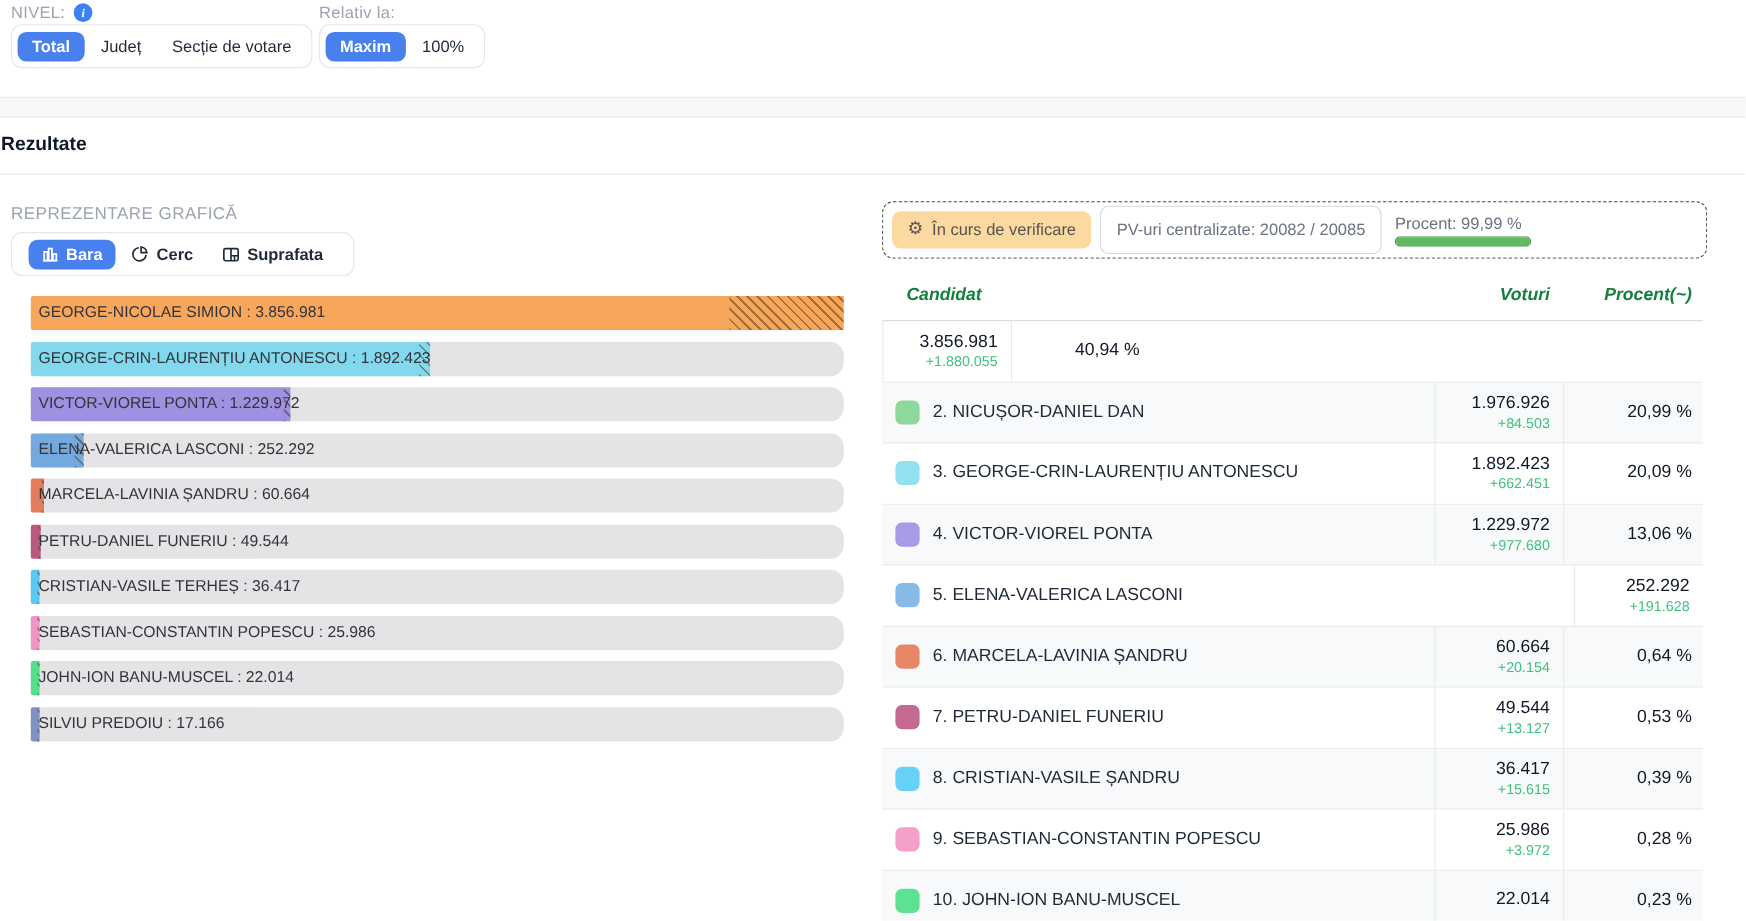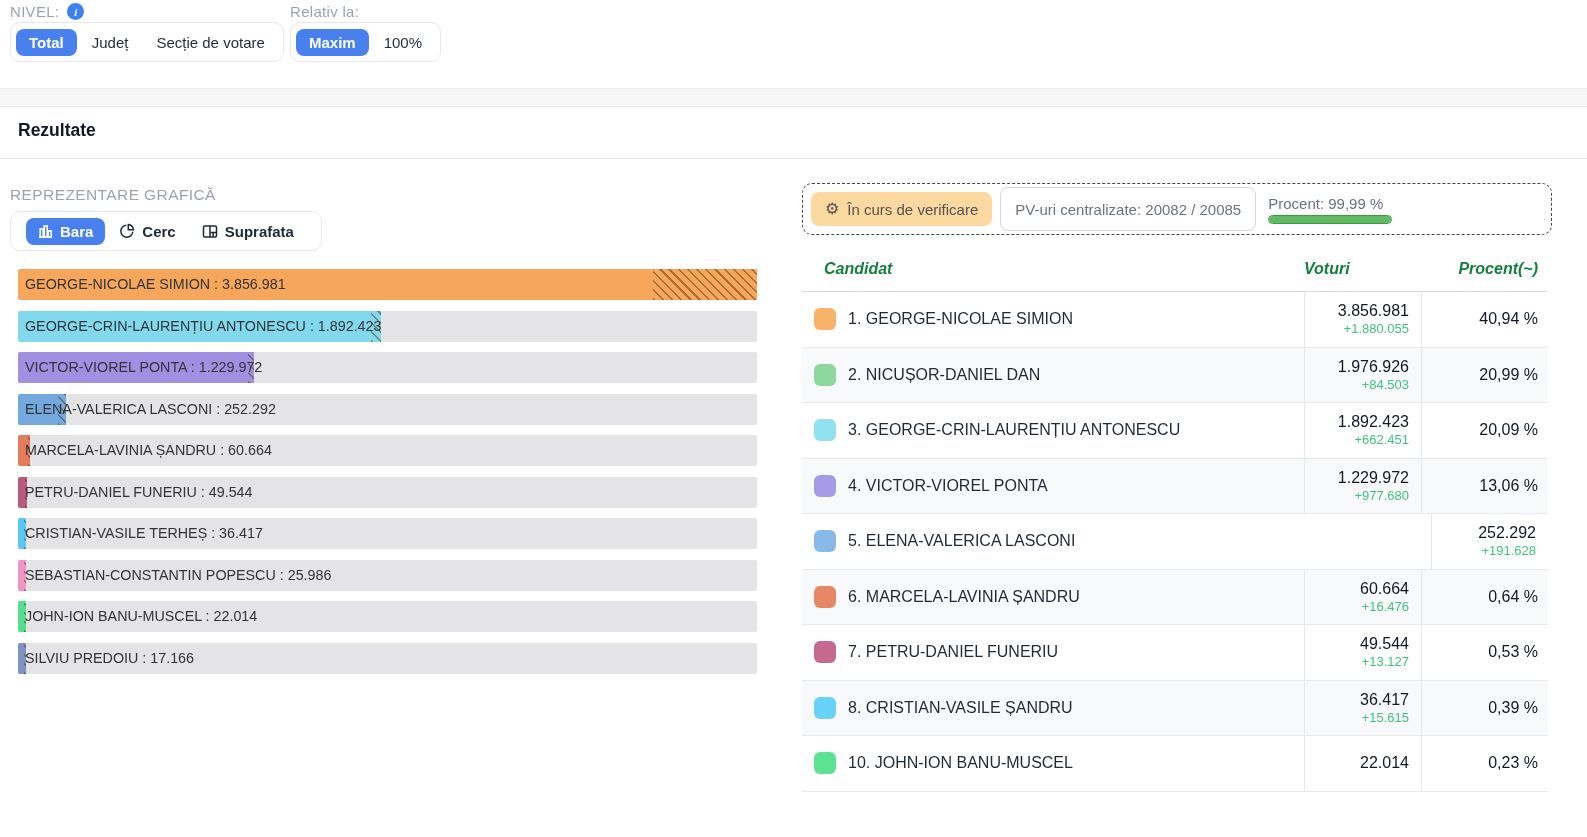--- a/index.html
+++ b/index.html
@@ -16,35 +16,35 @@
   .seg-group { position:absolute; top:22px; display:inline-flex; align-items:center; gap:2px;
                background:#fff; border:1px solid #e5e7eb; border-radius:10px; padding:5px; height:40px; }
   .g1 { left:10px; }
   .g2 { left:290px; }
   .seg-btn { border:none; background:transparent; font-family:inherit; font-size:15px; font-weight:500; color:#1f2937;
              padding:5px 13px; border-radius:8px; cursor:pointer; white-space:nowrap; }
   .seg-btn.selected { background:#4880ee; color:#fff; font-weight:600; }
 
   .band { position:absolute; left:0; top:88px; width:100%; height:19px; background:#f7f7f8;
           border-top:1px solid #ebecee; border-bottom:1px solid #ebecee; }
-  .page-title { position:absolute; left:18px; top:120px; font-size:17.5px; font-weight:700; color:#111827; }
+  .page-title { position:absolute; left:1px; top:120px; font-size:17.5px; font-weight:700; color:#111827; }
   .divider { position:absolute; left:0; top:158px; width:100%; border-top:1px solid #e5e7eb; }
 
   
   .left-panel { position:absolute; left:10px; top:186px; width:750px; }
   .rep-title { font-size:15.5px; color:#9ca3af; letter-spacing:.4px; }
   .mode-group { display:inline-flex; align-items:center; gap:2px; background:#fff; border:1px solid #e5e7eb;
                 border-radius:10px; padding:15px; height:40px; margin-top:7px; }
   .mode-btn { display:inline-flex; align-items:center; gap:7px; border:none; background:transparent; font-family:inherit;
               font-size:15px; font-weight:600; color:#1f2937; padding:5px 12px; border-radius:8px; cursor:pointer; }
   .mode-btn.selected { background:#4880ee; color:#fff; }
   .mode-btn svg { display:block; }
 
   .bars { margin-top:18px; margin-left:8px; }
-  .bar-row { position:relative; width:739px; height:31px; margin-bottom:10.5px; background:#e4e4e6; border-radius:2px; }
+  .bar-row { position:relative; width:739px; height:31px; margin-bottom:10.5px; background:#e4e4e6; border-radius:12px;margin-left:10px; }
   .bar-fill { position:absolute; left:0; top:0; bottom:0; min-width:8px; border-radius:2px 0 0 2px; }
   .bar-hatch { position:absolute; right:0; top:0; bottom:0;
                background:repeating-linear-gradient(45deg, rgba(70,40,5,.45) 0 1.6px, transparent 1.6px 6.5px); }
   .bar-label { position:absolute; left:7px; top:0; line-height:31px; font-size:14.3px; color:#333338; white-space:nowrap; z-index:2; }
 
   
   .right-panel { position:absolute; left:802px; top:183px; width:750px; }
   .status-box { display:flex; align-items:center; gap:8px; width:750px; height:52px;
                 border:1.5px dashed #44444c; border-radius:10px; padding:0 8px; }
   .badge { display:inline-flex; align-items:center; gap:8px; height:34px; padding:0 14px;
@@ -55,21 +55,21 @@
   .procent-wrap { margin-left:4px; }
   .procent-label { font-size:15px; color:#6b7280; margin-bottom:3px; }
   .progress-track { width:124px; height:9px; border-radius:5px; background:#e5e7eb; border:1px solid #3f9b43; overflow:hidden; }
   .progress-fill { height:100%; background:#63b863; border-radius:5px; }
 
   
   .rtable { width:746px; margin-top:12px; }
   .thead { display:flex; align-items:center; height:45px; border-bottom:1px solid #d7dadd; }
   .th { font-size:16px; font-weight:700; color:#15803d;font-style:italic; }
   .th-name { flex:1; padding-left:22px; }
-  .th-votes { width:117px; padding-right:12px; }
+  .th-votes { width:117px; text-align:right; padding-right:12px; }
   .th-pct { width:127px; text-align:right; padding-right:10px; }
   .trow { display:flex; align-items:stretch; height:55.5px; border-bottom:1px solid #e7e9ec; }
   .trow:nth-child(odd) { background:#f8f9fa; }
   .name-cell { flex:1; display:flex; align-items:center; gap:12px; padding-left:12px; font-size:16px; color:#1f2937; }
   .swatch { width:22px; height:22px; border-radius:6px; flex:none; }
   .votes-cell { width:117px; border-left:1px solid #e7e9ec; display:flex; flex-direction:column; justify-content:center;
                 align-items:flex-end; padding-right:12px; }
   .votes-main { font-size:16px; color:#111827; }
   .votes-delta { font-size:13px; color:#3fc37f; margin-top:1px; }
   .pct-cell { width:127px; border-left:1px solid #e7e9ec; display:flex; align-items:center; justify-content:flex-end;
@@ -218,24 +218,20 @@
     </div>
 
     <div class="rtable">
       <div class="thead">
         <div class="th th-name">Candidat</div>
         <div class="th th-votes">Voturi</div>
         <div class="th th-pct">Procent(~)</div>
       </div>
 
       <div class="trow">
-        <div class="name-cell">
-            <span class="swatch" style="background: rgb(249, 178, 105);"></span>
-            <span><span>1.</span> <span>GEORGE-NICOLAE SIMION</span></span>
-          </div>
         <div class="votes-cell">
             <div class="votes-main">3.856.981</div>
             <div class="votes-delta">+1.880.055</div>
           </div>
         <div class="pct-cell">40,94 %</div>
       </div>
       <div class="trow">
         <div class="name-cell">
             <span class="swatch" style="background: rgb(142, 216, 156);"></span>
             <span><span>2.</span> <span>NICUȘOR-DANIEL DAN</span></span>
@@ -278,21 +274,21 @@
             <div class="votes-delta">+191.628</div>
           </div>
       </div>
       <div class="trow">
         <div class="name-cell">
             <span class="swatch" style="background: rgb(232, 135, 102);"></span>
             <span><span>6.</span> <span>MARCELA-LAVINIA ȘANDRU</span></span>
           </div>
         <div class="votes-cell">
             <div class="votes-main">60.664</div>
-            <div class="votes-delta">+16.476</div>
+            <div class="votes-delta">+20.154</div>
           </div>
         <div class="pct-cell">0,64 %</div>
       </div>
       <div class="trow">
         <div class="name-cell">
             <span class="swatch" style="background: rgb(196, 106, 144);"></span>
             <span><span>7.</span> <span>PETRU-DANIEL FUNERIU</span></span>
           </div>
         <div class="votes-cell">
             <div class="votes-main">49.544</div>
@@ -306,20 +302,31 @@
             <span><span>8.</span> <span>CRISTIAN-VASILE ȘANDRU</span></span>
           </div>
         <div class="votes-cell">
             <div class="votes-main">36.417</div>
             <div class="votes-delta">+15.615</div>
           </div>
         <div class="pct-cell">0,39 %</div>
       </div>
       <div class="trow">
         <div class="name-cell">
+            <span class="swatch" style="background: rgb(243, 160, 203);"></span>
+            <span><span>9.</span> <span>SEBASTIAN-CONSTANTIN POPESCU</span></span>
+          </div>
+        <div class="votes-cell">
+            <div class="votes-main">25.986</div>
+            <div class="votes-delta">+3.972</div>
+          </div>
+        <div class="pct-cell">0,28 %</div>
+      </div>
+      <div class="trow">
+        <div class="name-cell">
             <span class="swatch" style="background: rgb(91, 227, 146);"></span>
             <span><span>10.</span> <span>JOHN-ION BANU-MUSCEL</span></span>
           </div>
         <div class="votes-cell">
             <div class="votes-main">22.014</div>
             <div class="votes-delta"></div>
           </div>
         <div class="pct-cell">0,23 %</div>
       </div>
     </div>

